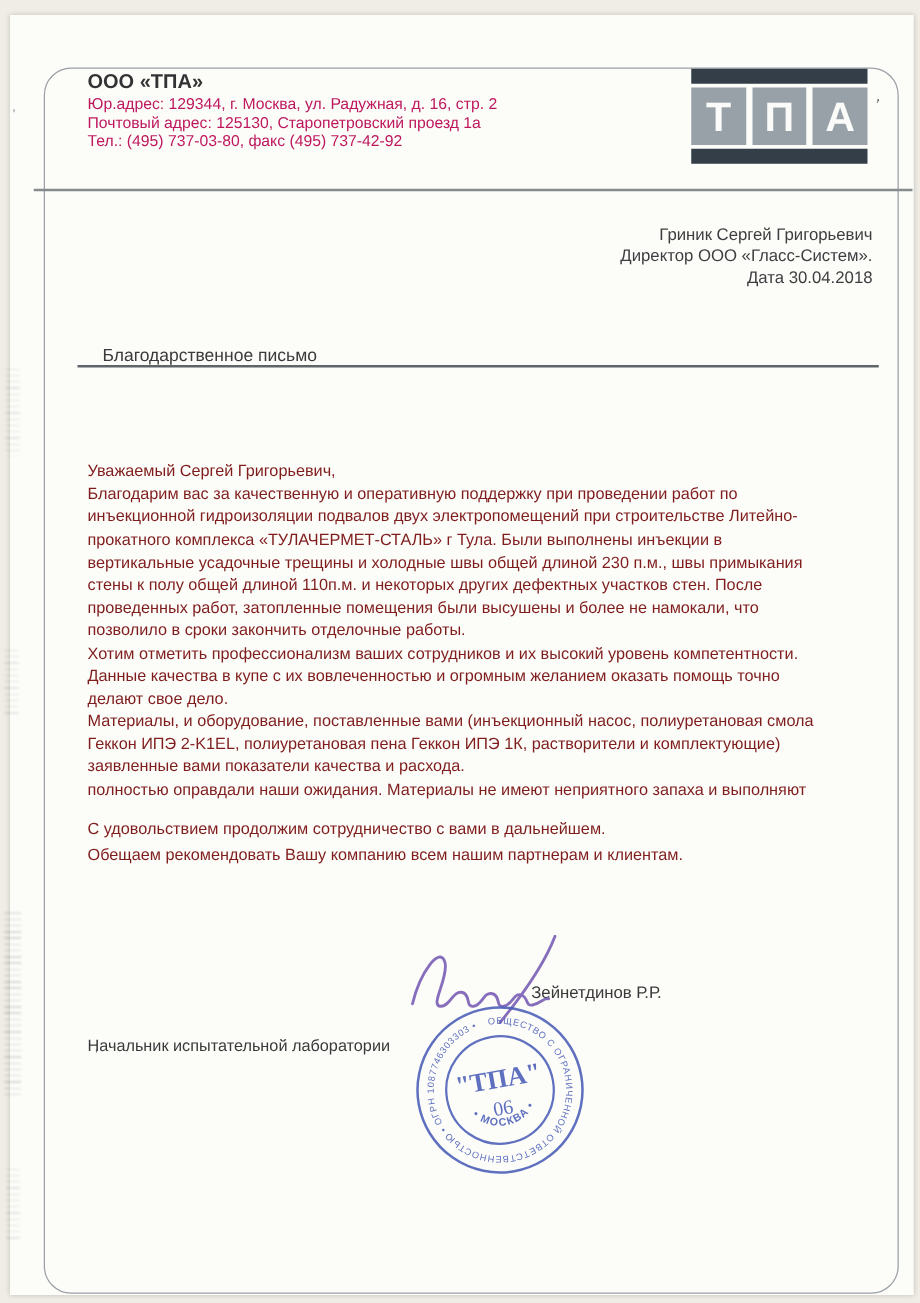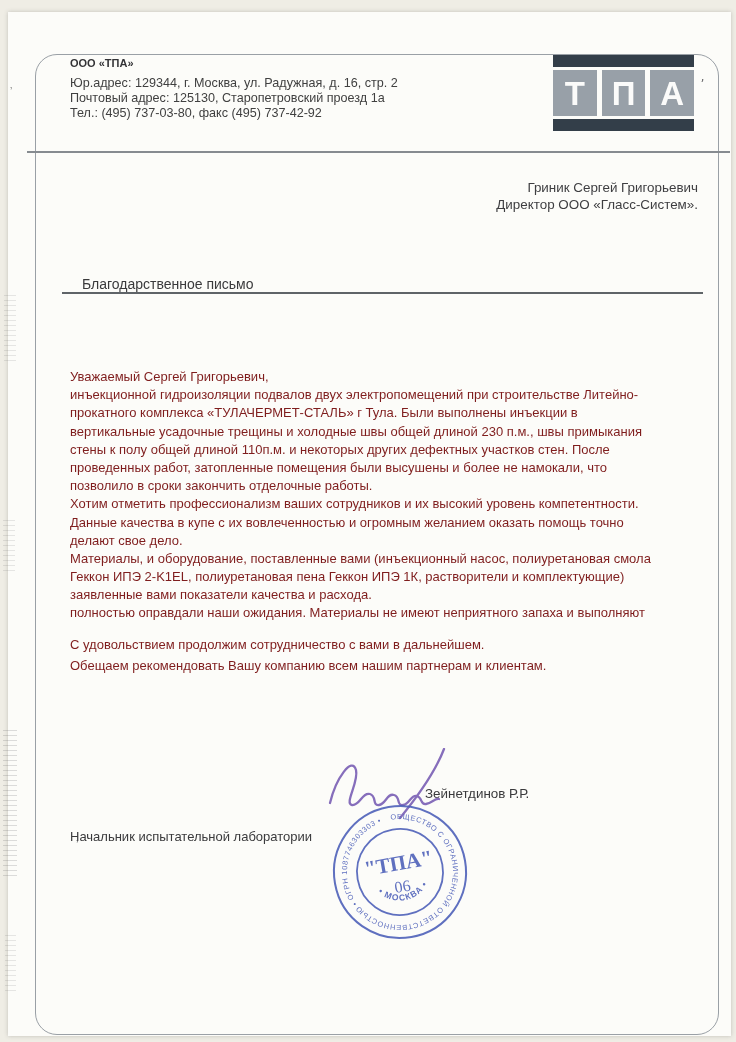--- a/index.html
+++ b/index.html
@@ -12,22 +12,22 @@
   #page{
     position:absolute;left:8px;top:12px;width:723px;height:1024px;
     background:#fcfcf9;
     box-shadow:0 0 4px rgba(60,60,55,.25);
   }
   #frame{
     position:absolute;left:27px;top:42px;width:682px;height:979px;
     border:1.4px solid #9aa0a6;border-radius:22px;
   }
   
-  .company-name{position:absolute;left:70px;top:57px;font-size:11px;font-weight:bold;color:#333336;}
-  .addr{position:absolute;left:70px;top:76px;font-size:12.6px;line-height:14.8px;color:#404040;}
+  .company-name{position:absolute;left:70px;top:57px;font-size:16px;font-weight:bold;color:#333336;}
+  .addr{position:absolute;left:70px;top:76px;font-size:12.6px;line-height:14.8px;color:#be185d;}
   .addr div{white-space:nowrap;}
   
   .logo{position:absolute;left:553px;top:55px;width:141px;}
   .logo-bar{height:12px;background:#333e49;}
   .logo-mid{display:flex;gap:5px;margin:3px 0;}
   .logo-box{flex:1;height:46px;background:#98a0a8;display:flex;align-items:center;justify-content:center;
     color:#fbfbfa;font-weight:bold;font-size:33px;line-height:1;}
   
   .hsep{position:absolute;left:27px;top:151px;width:703px;height:2px;background:#868b90;}
   
@@ -75,27 +75,29 @@
       <div class="logo-box">А</div>
     </div>
     <div class="logo-bar"></div>
   </div>
 
   <div class="hsep"></div>
 
   <div class="recipient">
     <div>Гриник Сергей Григорьевич</div>
     <div>Директор ООО «Гласс-Систем».</div>
+    <div>Дата   30.04.2018</div>
   </div>
 
   <div class="title">Благодарственное письмо</div>
   <div class="title-underline"></div>
 
   <div class="body">
     <div class="bline">Уважаемый Сергей Григорьевич,</div>
+    <div class="bline">Благодарим вас за качественную и оперативную поддержку при проведении работ по</div>
     <div class="bline">инъекционной гидроизоляции подвалов двух электропомещений при строительстве Литейно-</div>
     <div class="bline">прокатного комплекса «ТУЛАЧЕРМЕТ-СТАЛЬ» г Тула. Были выполнены инъекции в</div>
     <div class="bline">вертикальные усадочные трещины и холодные швы общей длиной 230 п.м., швы примыкания</div>
     <div class="bline">стены к полу общей длиной 110п.м. и некоторых других дефектных участков стен. После</div>
     <div class="bline">проведенных работ, затопленные помещения были высушены и более не намокали, что</div>
     <div class="bline">позволило в сроки закончить отделочные работы.</div>
     <div class="bline">Хотим отметить профессионализм ваших сотрудников и их высокий уровень компетентности.</div>
     <div class="bline">Данные качества в купе с их вовлеченностью и огромным желанием оказать помощь точно</div>
     <div class="bline">делают свое дело.</div>
     <div class="bline">Материалы, и оборудование, поставленные вами (инъекционный насос, полиуретановая смола</div>

